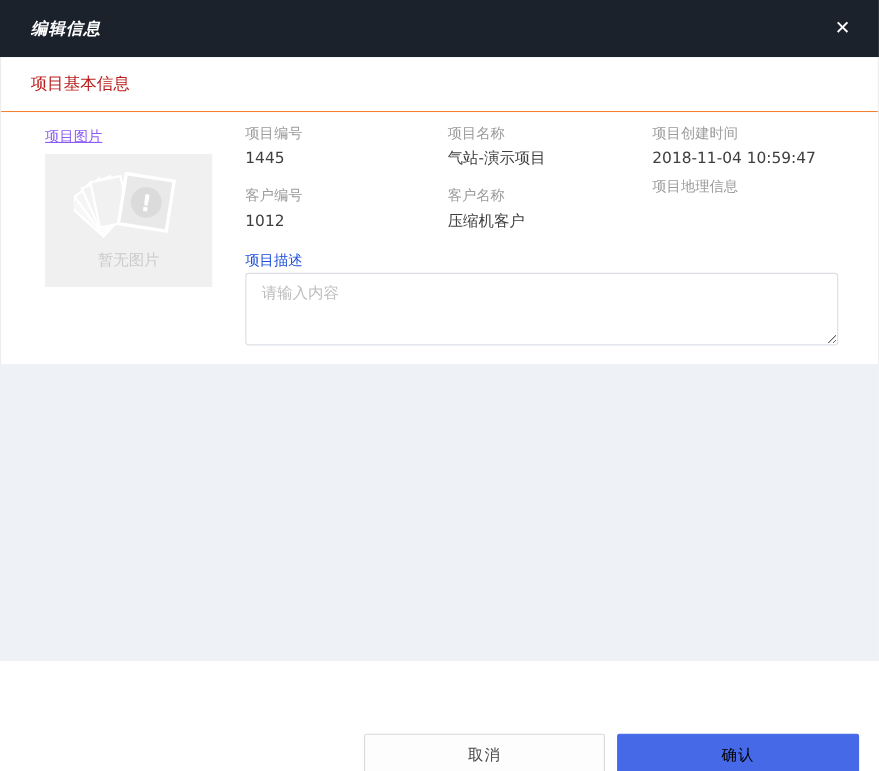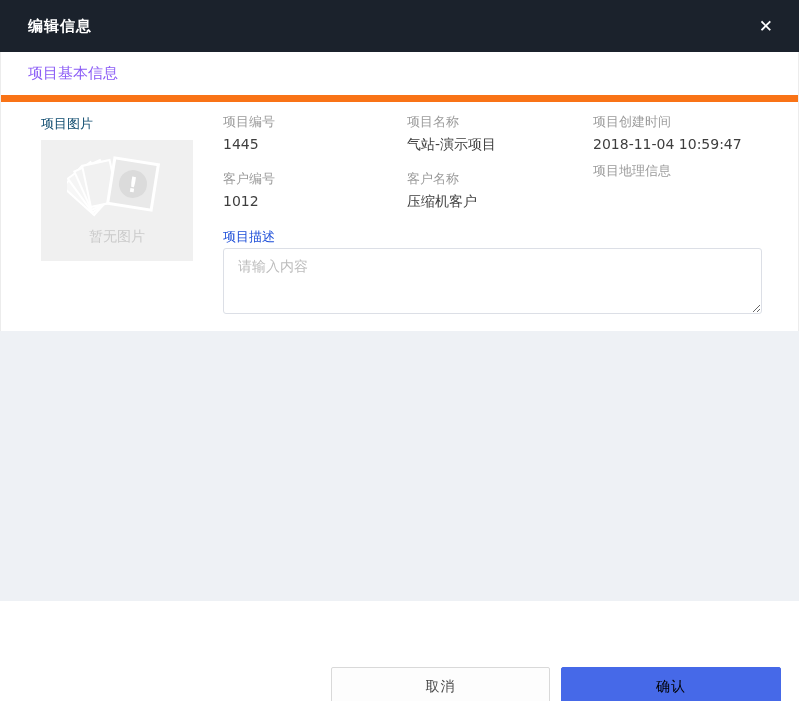--- a/index.html
+++ b/index.html
@@ -8,42 +8,43 @@
     font-family: "DejaVu Sans", "Liberation Sans", sans-serif;
     width: 799px; height: 701px; overflow: hidden;
   }
   .screen { position: relative; width: 799px; height: 701px; background: #fff; }
 
   
   .modal-header {
     height: 52px; background: #1b222c; color: #fff;
     display: flex; align-items: center; justify-content: space-between;
     padding: 0 22px 0 28px;
+    font-style: italic;
   }
   .modal-title { font-size: 15px; font-weight: bold; letter-spacing: 1px; }
   .close-btn {
     font-size: 17px; line-height: 1; color: #fff; cursor: pointer;
     padding: 4px; user-select: none;
   }
 
   
   .panel { background: #fff; border-left: 1px solid #ececec; border-right: 1px solid #ececec; }
   .section-bar {
     height: 50px; display: flex; align-items: center;
-    padding-left: 27px; border-bottom: 7px solid #f97316;
-    font-size: 15px; color: #8b5cf6;
+    padding-left: 27px; border-bottom: 1px solid #f97316;
+    font-size: 15px; color: #b91c1c;
   }
   .form-area { position: relative; height: 229px; background: #fff; }
 
   .field { position: absolute; }
   .field .label { font-size: 13px; color: #9b9b9b; line-height: 1; }
   .field .value { font-size: 14px; color: #3e3e3e; line-height: 1; margin-top: 9px; min-height: 14px; }
 
   
-  .img-label { position: absolute; left: 40px; top: 13px; font-size: 13px; color: #0c4a6e; }
+  .img-label { position: absolute; left: 40px; top: 13px; font-size: 13px; color: #8b5cf6; text-decoration: underline; }
   .img-box {
     position: absolute; left: 40px; top: 38px; width: 152px; height: 121px;
     background: #f0f0f0; display: flex; flex-direction: column; align-items: center;
   }
   .img-box svg { margin-top: 6px; }
   .no-img-text { font-size: 14px; color: #cbcbcb; margin-top: 2px; }
 
   
   .desc-label { position: absolute; left: 222px; top: 126px; font-size: 13px; color: #1d4ed8; }
   .desc-input {

